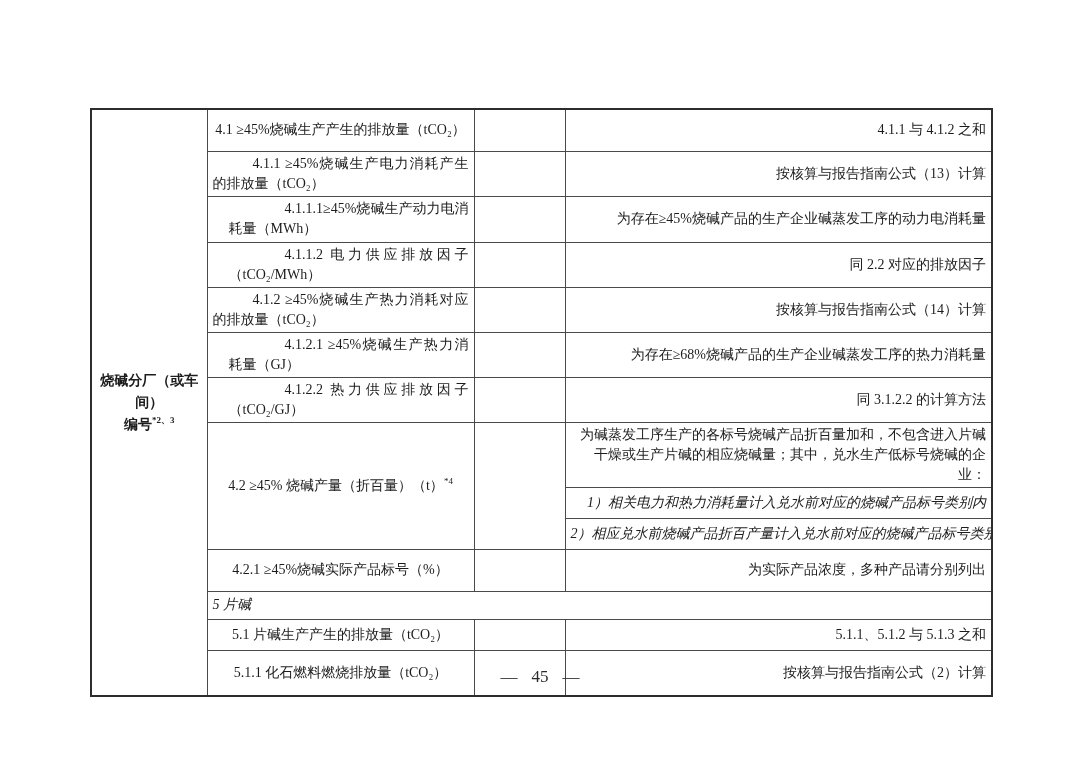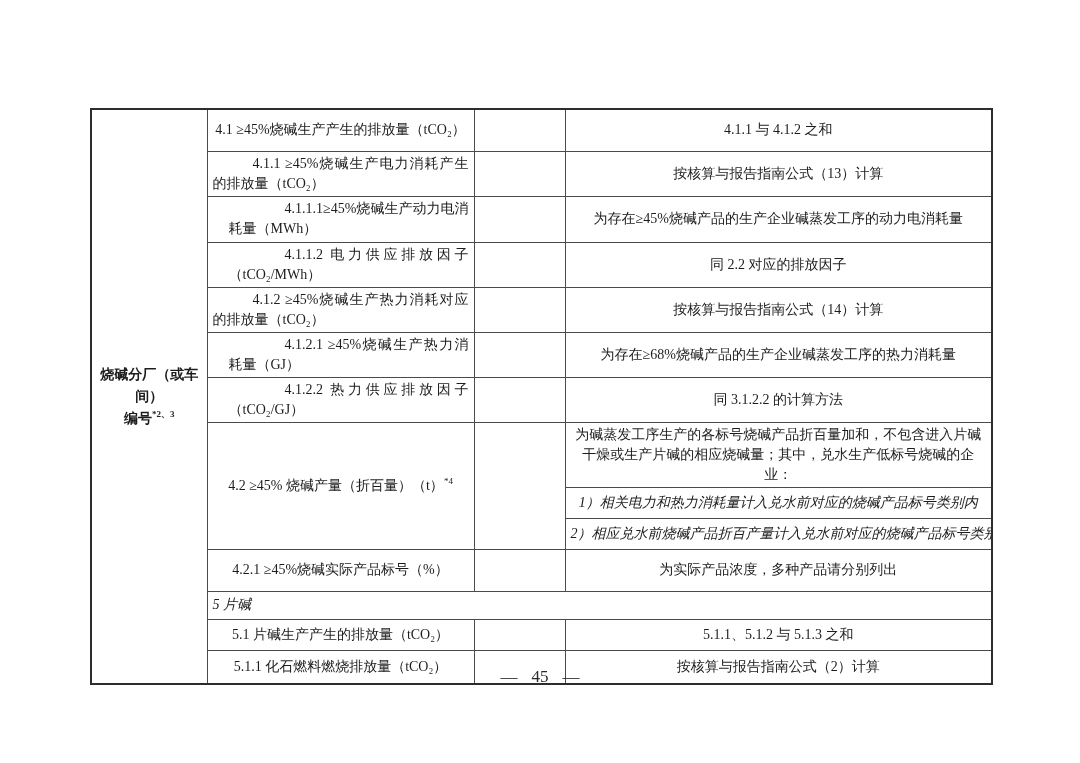--- a/index.html
+++ b/index.html
@@ -26,21 +26,21 @@
     vertical-align: middle;
     padding: 2px 5px;
     box-sizing: border-box;
     overflow: hidden;
   }
   .left-head { text-align: center; line-height: 22px; font-weight: bold; }
   .item-center { text-align: center; white-space: nowrap; margin-left: 28px; }
   .item-wrap  { text-align: justify; }
   .indent-sm  { text-indent: 40px; }
   .indent-lg  { text-indent: 56px; padding-left: 21px; }
-  .note { text-align: center; }
+  .note { text-align: right; }
   .note-nowrap { white-space: nowrap; font-style: italic; }
   .section { text-align: left; font-style: italic; }
   sup { font-size: 9px; line-height: 0; }
 
   .footer {
     position: absolute; top: 667px; left: 0; width: 100%;
     display: flex; justify-content: center; align-items: center; gap: 14px;
     font-size: 17px; color: #2a2a2a;
   }
   .footer .dash { letter-spacing: 0; }
@@ -114,21 +114,21 @@
         <td class="note">为实际产品浓度，多种产品请分别列出</td>
       </tr>
       <tr style="height:28px">
         <td class="section" colspan="3">5 片碱</td>
       </tr>
       <tr style="height:31px">
         <td class="item-center">5.1 片碱生产产生的排放量（tCO₂）</td>
         <td></td>
         <td class="note">5.1.1、5.1.2 与 5.1.3 之和</td>
       </tr>
-      <tr style="height:34px">
+      <tr style="height:46px">
         <td class="item-center">5.1.1 化石燃料燃烧排放量（tCO₂）</td>
         <td></td>
         <td class="note">按核算与报告指南公式（2）计算</td>
       </tr>
     </tbody>
   </table>
 
   <div class="footer">
     <span class="dash">—</span>
     <span>45</span>

